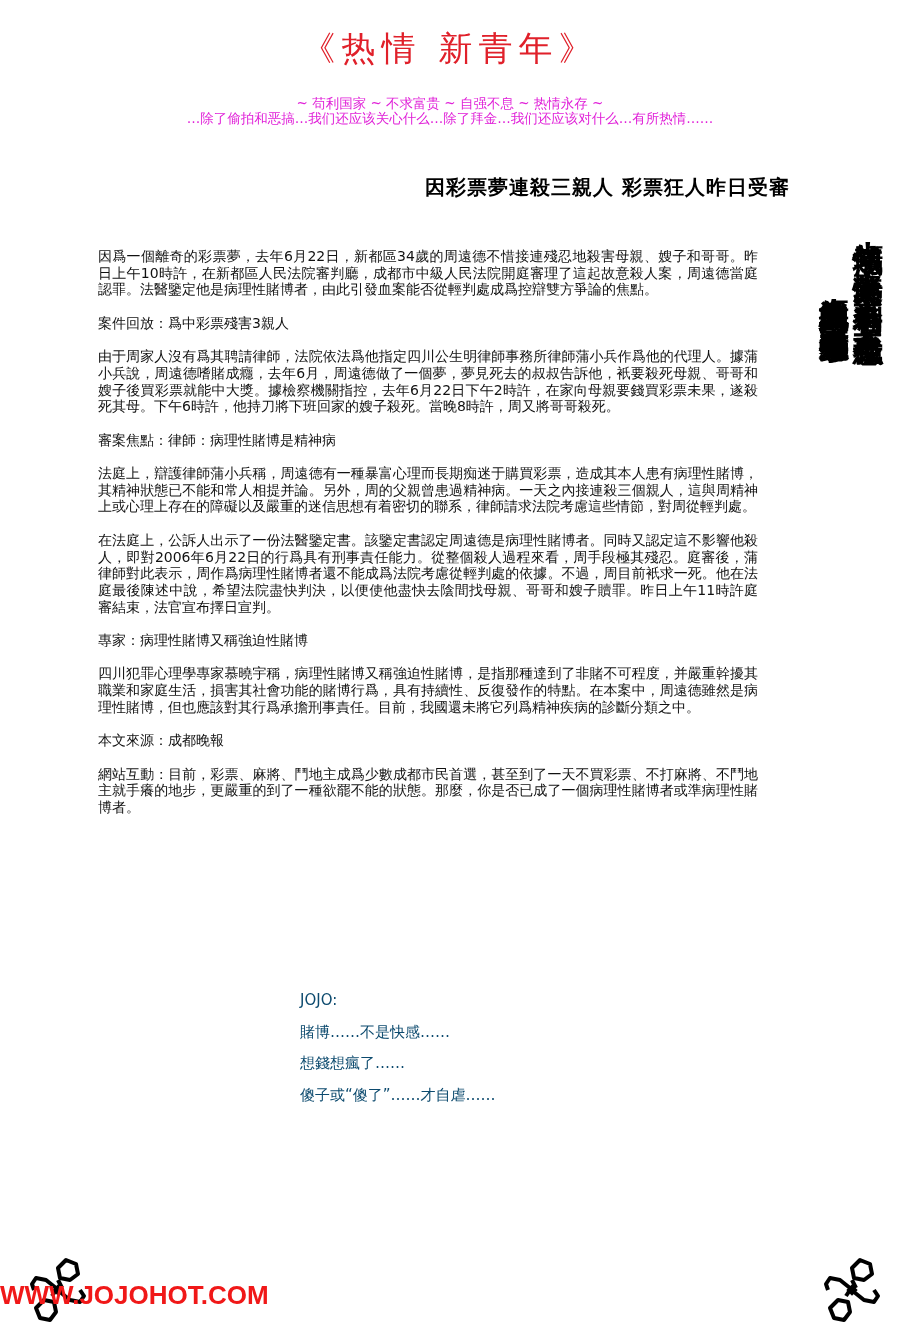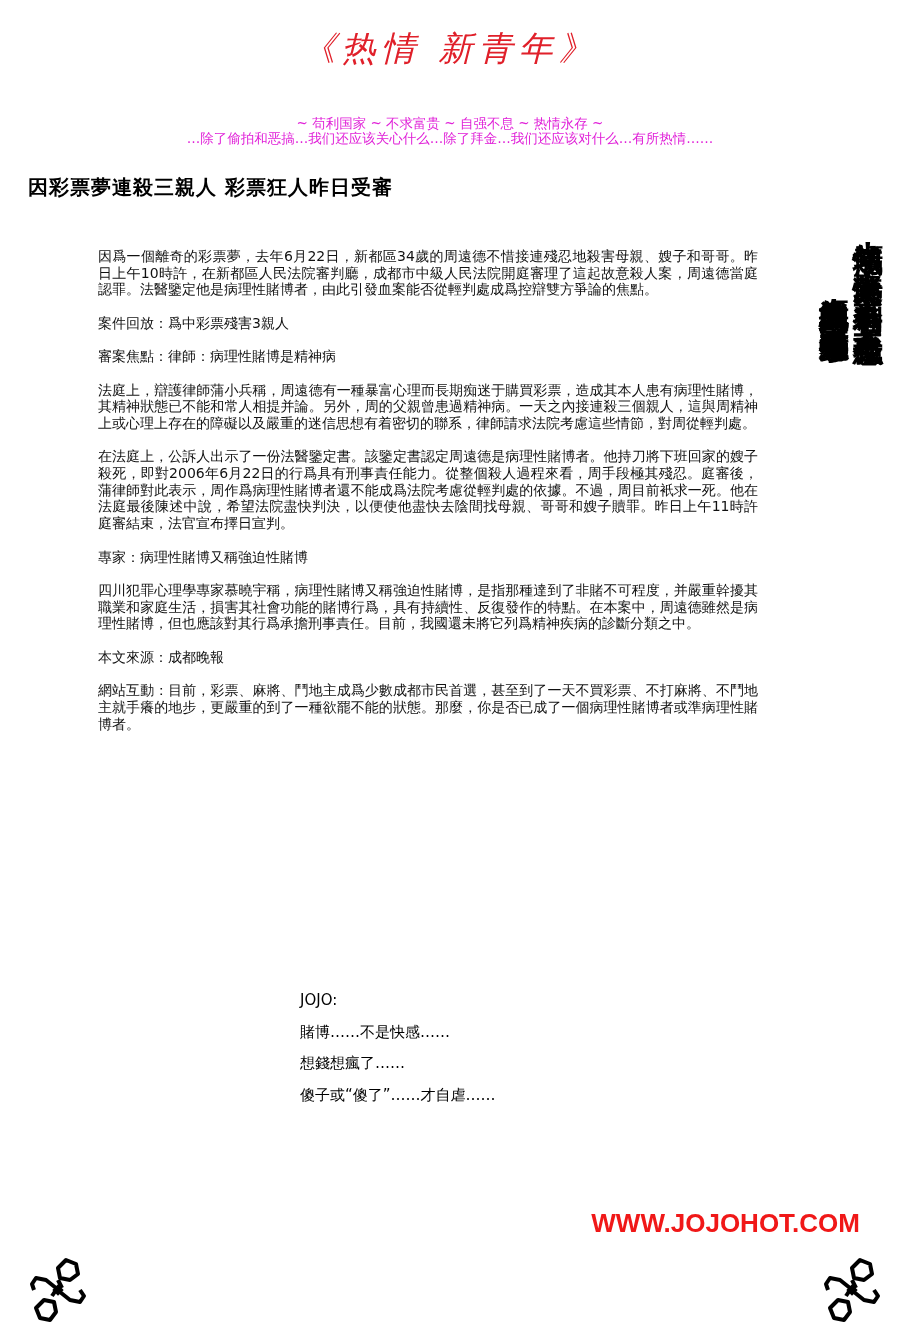--- a/index.html
+++ b/index.html
@@ -2,79 +2,80 @@
 <html><head>
 <meta charset="utf-8">
 <style>
   * { margin: 0; padding: 0; box-sizing: border-box; }
   html, body { width: 900px; height: 1336px; background: #ffffff; overflow: hidden; }
   body { position: relative; font-family: "DejaVu Sans", sans-serif; color: #111; }
 
   .site-title {
     position: absolute; left: 0; top: 26px; width: 900px; text-align: center;
     font-family: "DejaVu Serif", serif; font-size: 34px; color: #e0202a;
-    letter-spacing: 6px; font-style: italic;
+    letter-spacing: 6px; 
   }
   .motto {
     position: absolute; left: 0; width: 900px; text-align: center;
-    font-size: 13.5px; color: #e020d8; line-height: 16px; margin-top: 20px;
+    font-size: 13.5px; color: #e020d8; line-height: 16px;
   }
   .motto.l1 { top: 95px; }
   .motto.l2 { top: 110px; }
 
   .headline {
-    position: absolute; left: 0; top: 174px; width: 790px; text-align: left;
-    font-size: 20px; font-weight: bold; color: #000; letter-spacing: 1px; padding-left: 28px;
+    position: absolute; left: 0; top: 174px; width: 790px; text-align: right;
+    font-size: 20px; font-weight: bold; color: #000; letter-spacing: 1px;
   }
 
   .article {
     position: absolute; left: 98px; top: 248px; width: 660px;
     font-size: 14px; line-height: 16.7px; color: #111;
   }
   .article p { margin-bottom: 16.7px; text-align: justify; }
   .article p.sub { margin-bottom: 16.7px; }
 
   .vertical {
     position: absolute; top: 220px; display: flex; flex-direction: row-reverse; gap: 2px;
   }
   .vcol {
     writing-mode: vertical-rl; font-size: 30px; font-weight: bold; color: #000;
     line-height: 32px; letter-spacing: 0px; font-family: "DejaVu Sans", sans-serif;
   }
   .vcol.right { margin-top: 57px; }
 
   .comment {
-    position: absolute; left: 300px; top: 990px; color: #000000; font-size: 15px;
+    position: absolute; left: 300px; top: 990px; color: #0c4a6e; font-size: 15px;
   }
   .comment div { height: 31.5px; line-height: 20px; }
 
   .footer-url {
-    position: absolute; left: 0; top: 1208px; width: 860px; text-align: right;
+    position: absolute; left: 0; top: 1280px; width: 860px; text-align: left;
     font-size: 26px; font-weight: bold; color: #f01818; letter-spacing: 0px;
     font-family: "Liberation Sans", sans-serif;
   }
   .ornament { position: absolute; top: 1252px; width: 70px; height: 80px; }
   .ornament.left { left: 22px; }
   .ornament.right { left: 816px; }
 </style>
 </head>
 <body>
 
 <div class="site-title">《热情  新青年》</div>
 <div class="motto l1">~ 苟利国家 ~ 不求富贵 ~ 自强不息 ~ 热情永存 ~</div>
 <div class="motto l2">…除了偷拍和恶搞…我们还应该关心什么…除了拜金…我们还应该对什么…有所热情……</div>
 
 <h1 class="headline">因彩票夢連殺三親人  彩票狂人昨日受審</h1>
 
 <div class="article">
   <p>因爲一個離奇的彩票夢，去年6月22日，新都區34歲的周遠德不惜接連殘忍地殺害母親、嫂子和哥哥。昨日上午10時許，在新都區人民法院審判廳，成都市中級人民法院開庭審理了這起故意殺人案，周遠德當庭認罪。法醫鑒定他是病理性賭博者，由此引發血案能否從輕判處成爲控辯雙方爭論的焦點。</p>
   <p class="sub">案件回放：爲中彩票殘害3親人</p>
+  <p>由于周家人沒有爲其聘請律師，法院依法爲他指定四川公生明律師事務所律師蒲小兵作爲他的代理人。據蒲小兵說，周遠德嗜賭成癮，去年6月，周遠德做了一個夢，夢見死去的叔叔告訴他，衹要殺死母親、哥哥和嫂子後買彩票就能中大獎。據檢察機關指控，去年6月22日下午2時許，在家向母親要錢買彩票未果，遂殺死其母。下午6時許，他持刀將下班回家的嫂子殺死。當晚8時許，周又將哥哥殺死。</p>
   <p class="sub">審案焦點：律師：病理性賭博是精神病</p>
   <p>法庭上，辯護律師蒲小兵稱，周遠德有一種暴富心理而長期痴迷于購買彩票，造成其本人患有病理性賭博，其精神狀態已不能和常人相提并論。另外，周的父親曾患過精神病。一天之內接連殺三個親人，這與周精神上或心理上存在的障礙以及嚴重的迷信思想有着密切的聯系，律師請求法院考慮這些情節，對周從輕判處。</p>
-  <p>在法庭上，公訴人出示了一份法醫鑒定書。該鑒定書認定周遠德是病理性賭博者。他持刀將下班回家的嫂子殺死，即對2006年6月22日的行爲具有刑事責任能力。從整個殺人過程來看，周手段極其殘忍。庭審後，蒲律師對此表示，周作爲病理性賭博者還不能成爲法院考慮從輕判處的依據。不過，周目前衹求一死。他在法庭最後陳述中說，希望法院盡快判決，以便使他盡快去陰間找母親、哥哥和嫂子贖罪。昨日上午11時許庭審結束，法官宣布擇日宣判。</p>
+  <p>在法庭上，公訴人出示了一份法醫鑒定書。該鑒定書認定周遠德是病理性賭博者。同時又認定這不影響他殺人，即對2006年6月22日的行爲具有刑事責任能力。從整個殺人過程來看，周手段極其殘忍。庭審後，蒲律師對此表示，周作爲病理性賭博者還不能成爲法院考慮從輕判處的依據。不過，周目前衹求一死。他在法庭最後陳述中說，希望法院盡快判決，以便使他盡快去陰間找母親、哥哥和嫂子贖罪。昨日上午11時許庭審結束，法官宣布擇日宣判。</p>
   <p class="sub">專家：病理性賭博又稱強迫性賭博</p>
   <p>四川犯罪心理學專家慕曉宇稱，病理性賭博又稱強迫性賭博，是指那種達到了非賭不可程度，并嚴重幹擾其職業和家庭生活，損害其社會功能的賭博行爲，具有持續性、反復發作的特點。在本案中，周遠德雖然是病理性賭博，但也應該對其行爲承擔刑事責任。目前，我國還未將它列爲精神疾病的診斷分類之中。</p>
   <p>本文來源：成都晚報</p>
   <p>網站互動：目前，彩票、麻將、鬥地主成爲少數成都市民首選，甚至到了一天不買彩票、不打麻將、不鬥地主就手癢的地步，更嚴重的到了一種欲罷不能的狀態。那麼，你是否已成了一個病理性賭博者或準病理性賭博者。</p>
 </div>
 
 <div class="vertical" style="left:818px;">
   <div class="vcol left">熱情領域！凝聚熱情！不為爭名奪利！我要自強不息！</div>
   <div class="vcol right">如此經典的漫畫！還是拿在手中才更有感覺！</div>
 </div>

